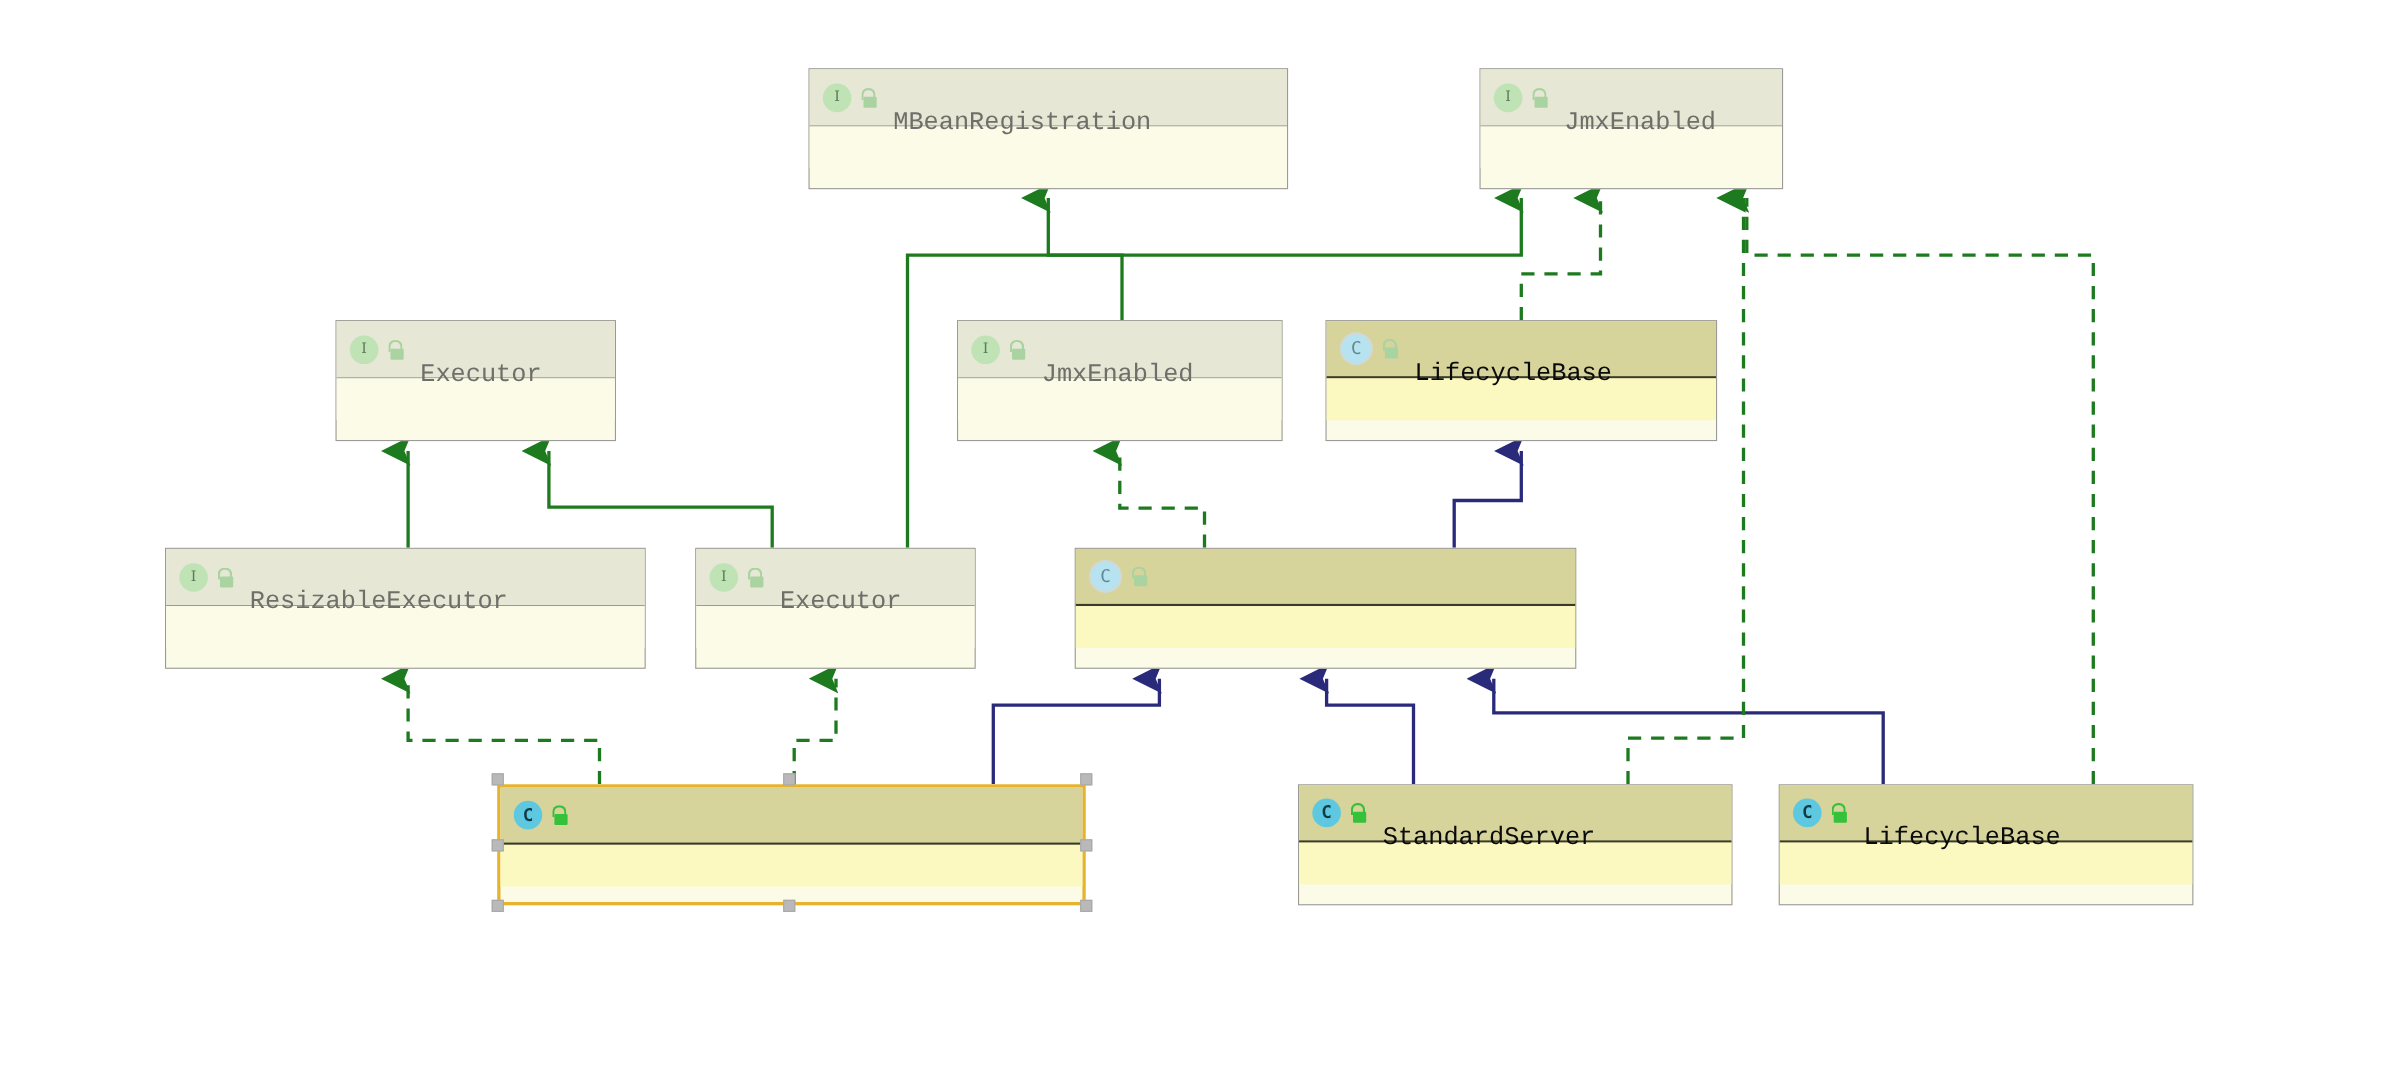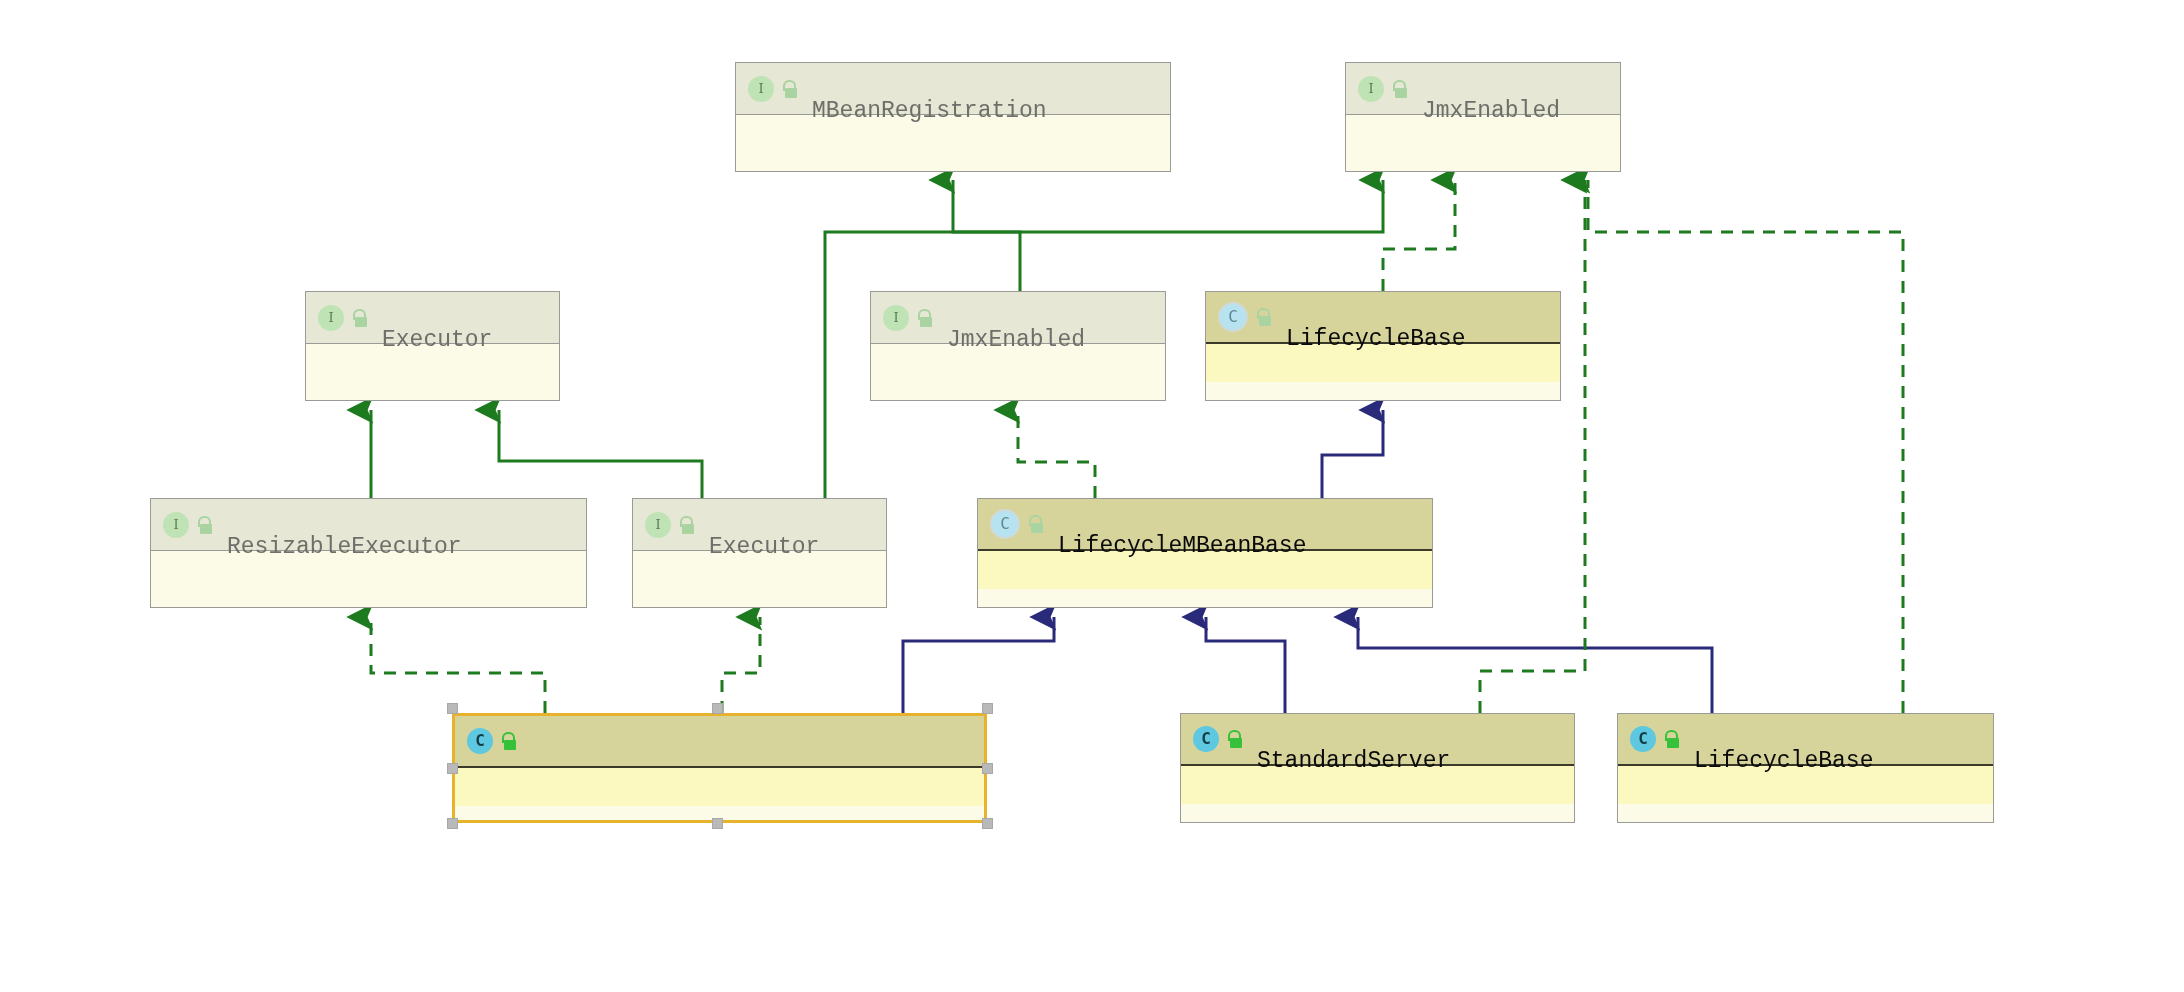--- a/index.html
+++ b/index.html
@@ -254,21 +254,20 @@
         </div>
         <div class="node-body"></div>
       </div>
       <div class="node is-class" style="left: 977px; top: 498px; width: 456px; height: 110px;">
         <div class="node-header">
           <span class="kind-icon kind-abstract">C</span>
           <span class="lock-icon lock-pale">
             <span class="shackle"></span>
             <span class="body"></span>
           </span>
-          <span class="node-title">LifecycleMBeanBase</span>
         </div>
         <div class="node-body"></div>
       </div>
       <div class="node is-class is-selected" style="left: 452px; top: 713px; width: 535px; height: 110px;">
         <div class="node-header">
           <span class="kind-icon kind-class">C</span>
           <span class="lock-icon lock-bright">
             <span class="shackle"></span>
             <span class="body"></span>
           </span>

